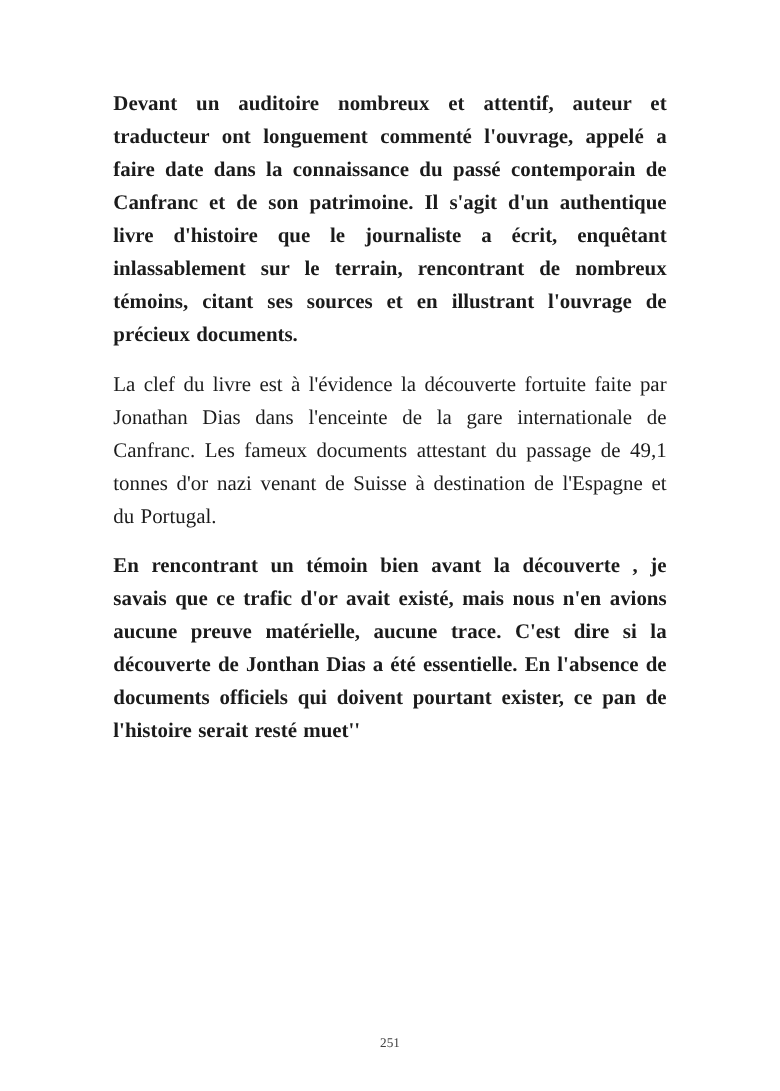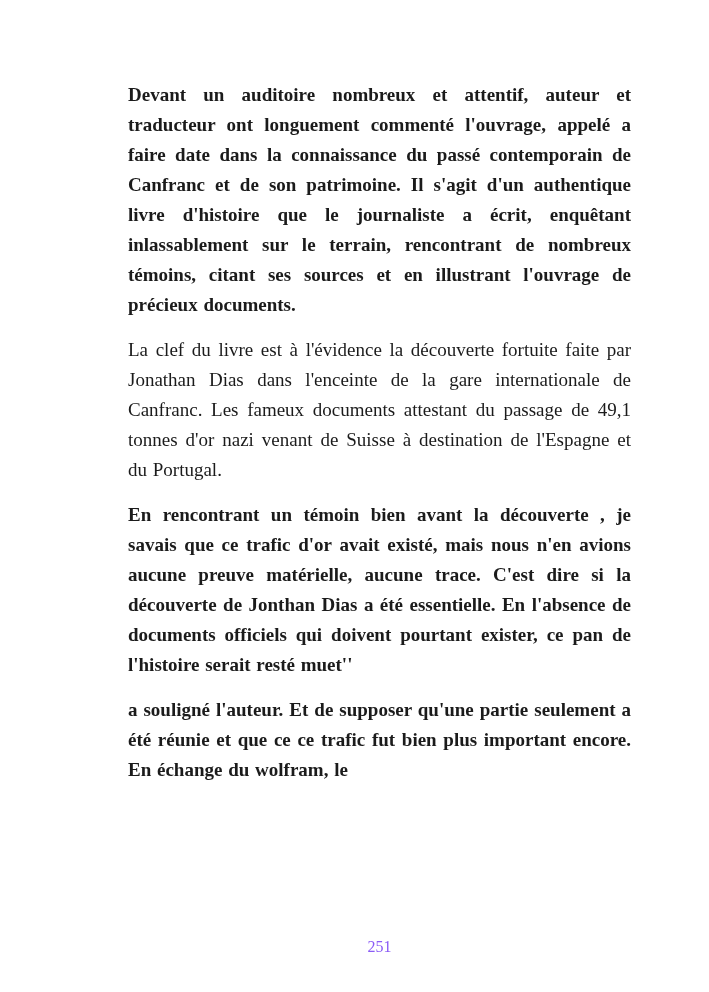--- a/index.html
+++ b/index.html
@@ -9,21 +9,20 @@
   }
   .page {
     position: relative;
     width: 679px;
     height: 992px;
     background: #ffffff;
     font-family: "Liberation Serif", "DejaVu Serif", serif;
     color: #1b1b1b;
     box-sizing: border-box;
     overflow: hidden;
-    margin-left: 25px;
   }
   .text-block {
     position: absolute;
     top: 80px;
     left: 103px;
     width: 503px;
   }
   .para {
     font-size: 19px;
     line-height: 30px;
@@ -36,29 +35,28 @@
   }
   .para.regular {
     font-weight: normal;
   }
   .page-number {
     position: absolute;
     bottom: 36px;
     left: 0;
     width: 709px;
     text-align: center;
-    font-size: 16px;
+    font-size: 12px;
     font-weight: normal;
-    color: #8b5cf6;
+    color: #404040;
   }
 </style>
 </head>
 <body>
 
 <div class="page">
   <div class="text-block">
     <p class="para bold">Devant un auditoire nombreux et attentif, auteur et traducteur ont longuement commenté l'ouvrage, appelé a faire date dans la connaissance du passé contemporain de Canfranc et de son patrimoine. Il s'agit d'un authentique livre d'histoire que le journaliste a écrit, enquêtant inlassablement sur le terrain, rencontrant de nombreux témoins, citant ses sources et en illustrant l'ouvrage de précieux documents.</p>
     <p class="para regular">La clef du livre est à l'évidence la découverte fortuite faite par Jonathan Dias dans l'enceinte de la gare internationale de Canfranc. Les fameux documents attestant du passage de 49,1 tonnes d'or nazi venant de Suisse à destination de l'Espagne et du Portugal.</p>
     <p class="para bold">En rencontrant un témoin bien avant la découverte , je savais que ce trafic d'or avait existé, mais nous n'en avions aucune preuve matérielle, aucune trace. C'est dire si la découverte de Jonthan Dias a été essentielle. En l'absence de documents officiels qui doivent pourtant exister, ce pan de l'histoire serait resté muet''</p>
-    <p class="para bold">a souligné l'auteur. Et de supposer qu'une partie seulement a été réunie et que ce ce trafic fut bien plus important encore. En échange du wolfram, le</p>
   </div>
   <div class="page-number">251</div>
 </div>
 
 </body></html>

